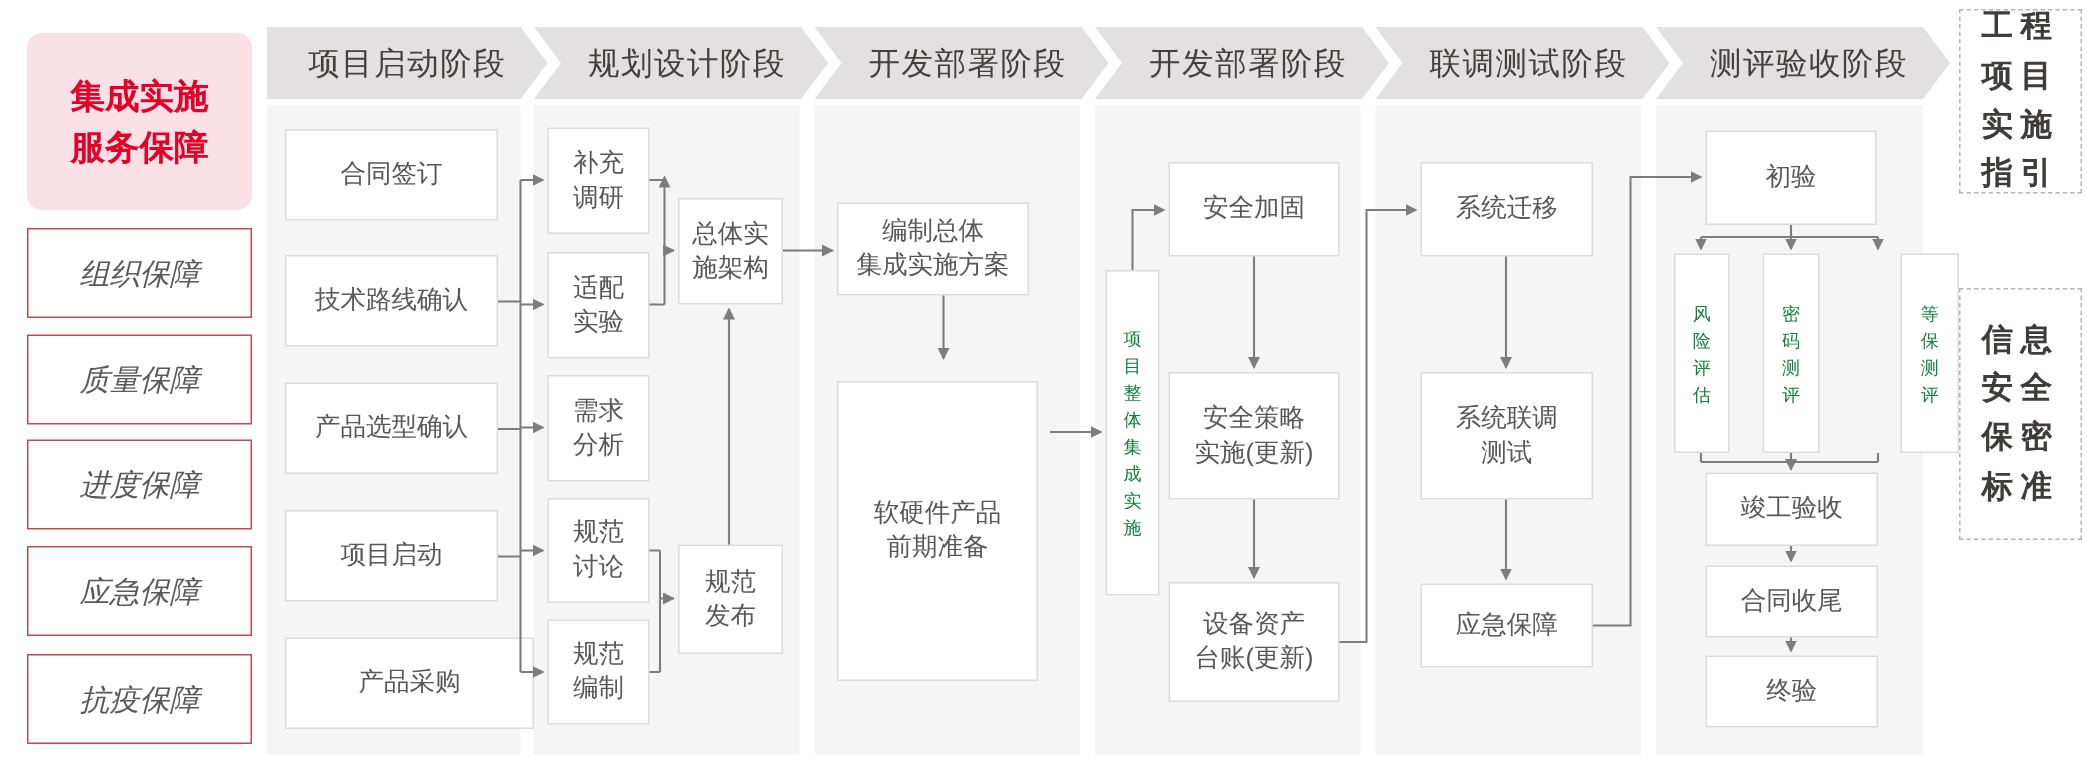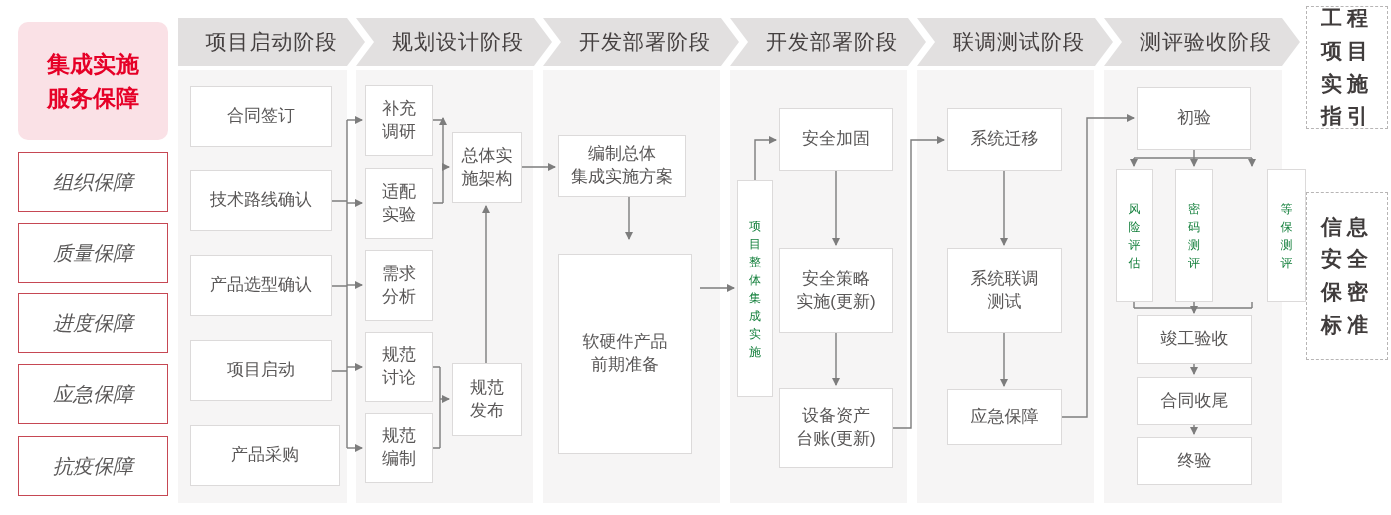--- a/index.html
+++ b/index.html
@@ -79,21 +79,21 @@
   <div class="chev notch" style="left:356px;width:196px">规划设计阶段</div>
   <div class="chev notch" style="left:543px;width:196px">开发部署阶段</div>
   <div class="chev notch" style="left:730px;width:196px">开发部署阶段</div>
   <div class="chev notch" style="left:917px;width:196px">联调测试阶段</div>
   <div class="chev notch" style="left:1104px;width:196px">测评验收阶段</div>
 
   <div class="box" style="left:190px;top:86px;width:142px;height:61px">合同签订</div>
   <div class="box" style="left:190px;top:170px;width:142px;height:61px">技术路线确认</div>
   <div class="box" style="left:190px;top:255px;width:142px;height:61px">产品选型确认</div>
   <div class="box" style="left:190px;top:340px;width:142px;height:61px">项目启动</div>
-  <div class="box" style="left:190px;top:425px;width:150px;height:61px">产品采购</div>
+  <div class="box" style="left:190px;top:425px;width:166px;height:61px">产品采购</div>
 
   <div class="box" style="left:365px;top:168px;width:68px;height:71px">适配
 实验</div>
   <div class="box" style="left:365px;top:85px;width:68px;height:71px">补充
 调研</div>
   <div class="box" style="left:365px;top:250px;width:68px;height:71px">需求
 分析</div>
   <div class="box" style="left:365px;top:332px;width:68px;height:70px">规范
 讨论</div>
   <div class="box" style="left:365px;top:413px;width:68px;height:70px">规范

